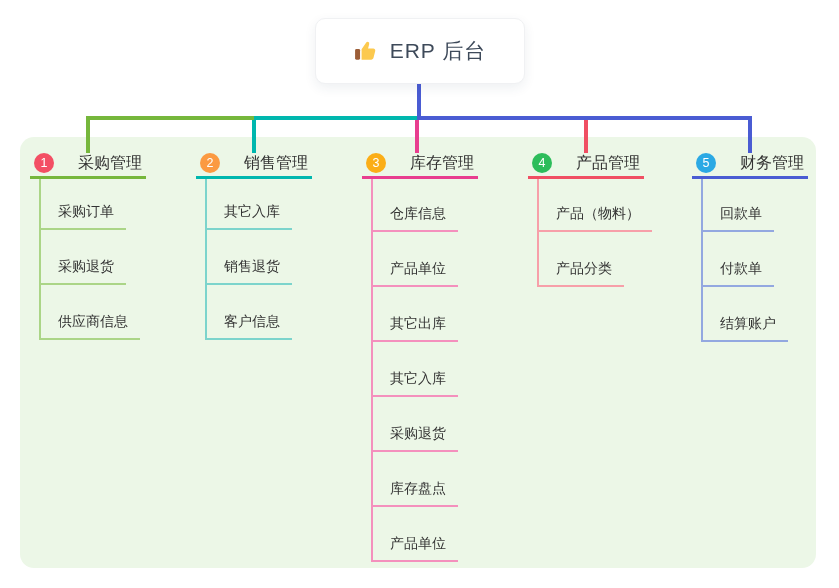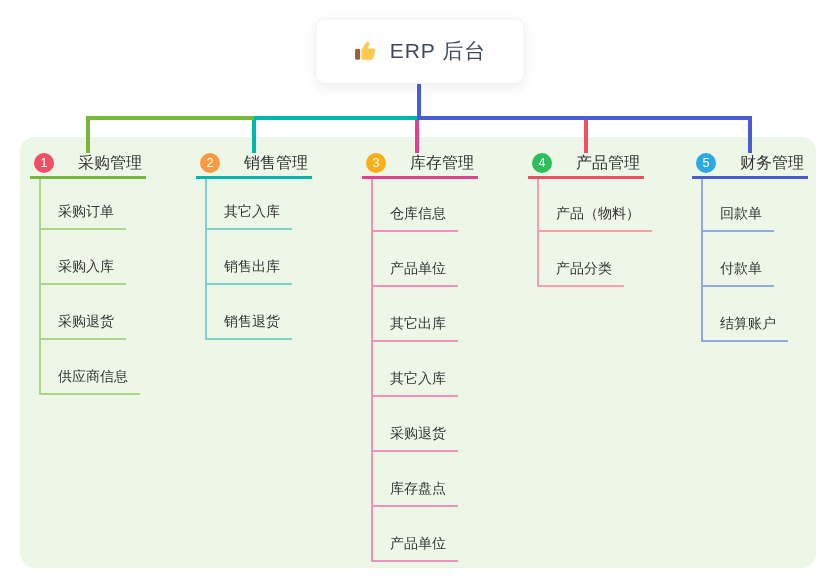--- a/index.html
+++ b/index.html
@@ -106,45 +106,42 @@
   <section class="branch col1 b1">
     <div class="branch-title">
       <span class="badge">1</span>
       <span class="branch-label">采购管理</span>
     </div>
     <ul class="children">
       <li>
           <span>采购订单</span>
         </li>
       <li>
-          <span>采购入库</span>
-        </li>
-      <li>
           <span>采购退货</span>
         </li>
       <li>
           <span>供应商信息</span>
         </li>
     </ul>
   </section>
 
   <section class="branch col2 b2">
     <div class="branch-title">
       <span class="badge">2</span>
       <span class="branch-label">销售管理</span>
     </div>
     <ul class="children">
       <li>
           <span>其它入库</span>
         </li>
       <li>
-          <span>销售出库</span>
-        </li>
-      <li>
           <span>销售退货</span>
+        </li>
+      <li>
+          <span>客户信息</span>
         </li>
     </ul>
   </section>
 
   <section class="branch col3 b3">
     <div class="branch-title">
       <span class="badge">3</span>
       <span class="branch-label">库存管理</span>
     </div>
     <ul class="children">

